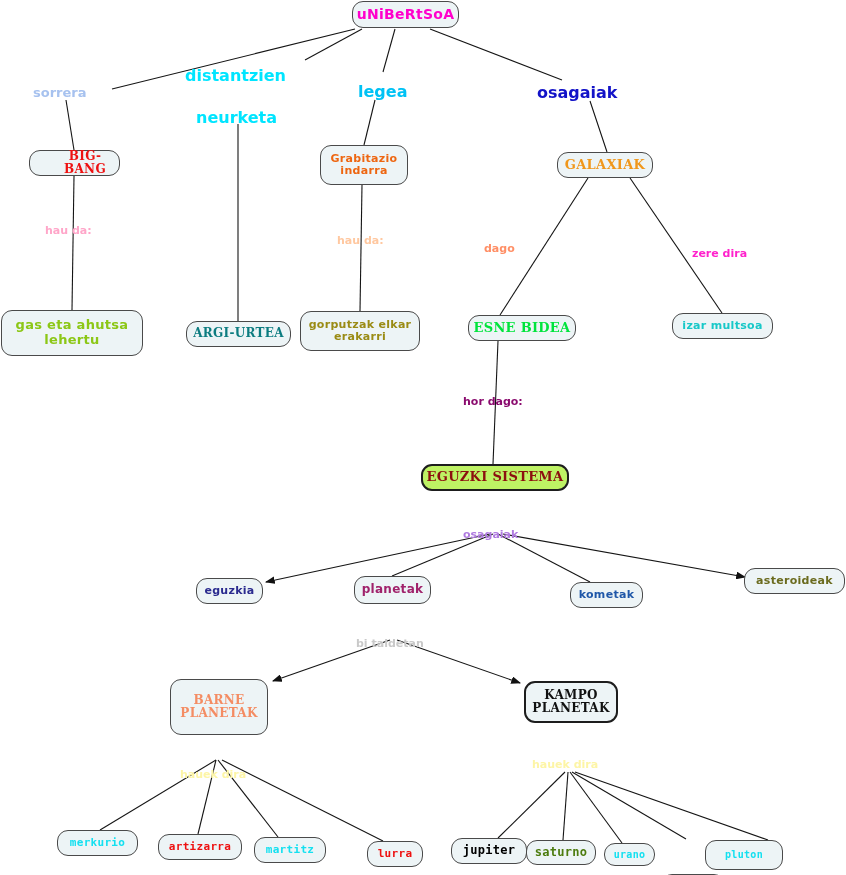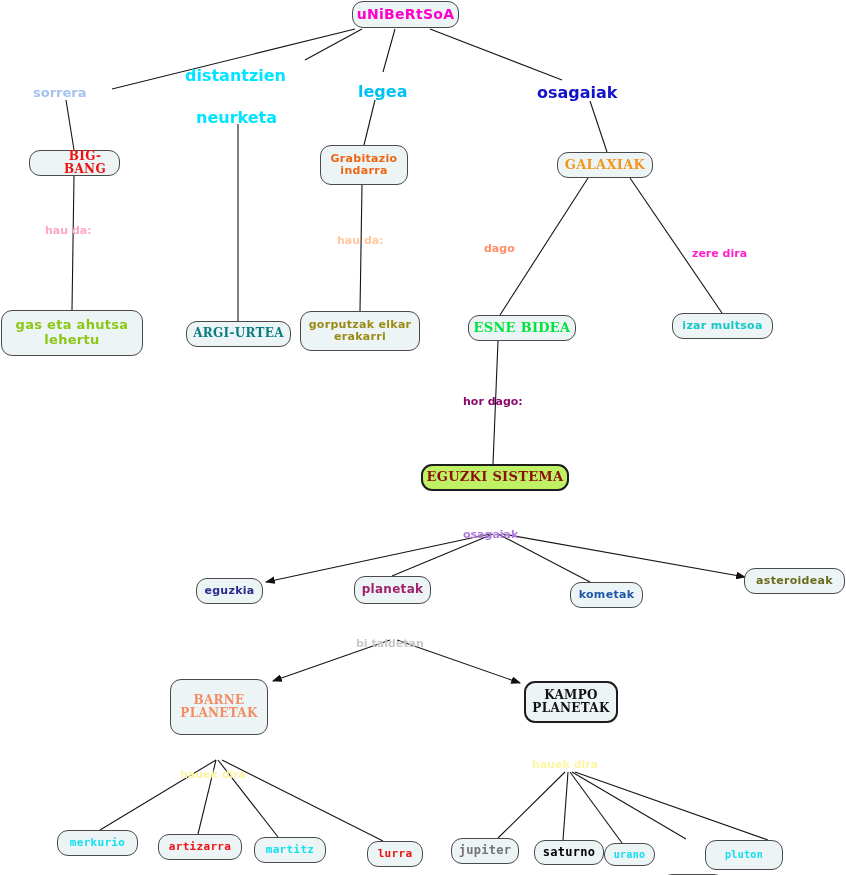--- a/index.html
+++ b/index.html
@@ -131,19 +131,19 @@
       <div class="node f-round" style="left: 570px; top: 582px; width: 73px; height: 26px; color: rgb(31, 87, 168); font-size: 11px; background: rgb(237, 244, 246);">kometak</div>
       <div class="node f-round" style="left: 744px; top: 568px; width: 101px; height: 26px; color: rgb(107, 107, 30); font-size: 11px; background: rgb(237, 244, 246);">asteroideak</div>
       <div class="node f-serif" style="left: 170px; top: 679px; width: 98px; height: 56px; color: rgb(244, 140, 99); font-size: 12px; background: rgb(237, 244, 246);">BARNE
 PLANETAK</div>
       <div class="node f-serif thick" style="left: 524px; top: 681px; width: 94px; height: 42px; color: rgb(17, 17, 17); font-size: 12px; background: rgb(237, 244, 246);">KAMPO
 PLANETAK</div>
       <div class="node f-mono" style="left: 57px; top: 830px; width: 81px; height: 26px; color: rgb(20, 224, 240); font-size: 11px; background: rgb(237, 244, 246);">merkurio</div>
       <div class="node f-mono" style="left: 158px; top: 834px; width: 84px; height: 26px; color: rgb(238, 17, 17); font-size: 11px; background: rgb(237, 244, 246);">artizarra</div>
       <div class="node f-mono" style="left: 254px; top: 837px; width: 72px; height: 26px; color: rgb(20, 224, 240); font-size: 11px; background: rgb(237, 244, 246);">martitz</div>
       <div class="node f-mono" style="left: 367px; top: 841px; width: 56px; height: 26px; color: rgb(238, 17, 17); font-size: 11px; background: rgb(237, 244, 246); border-radius: 11px;">lurra</div>
-      <div class="node f-mono" style="left: 451px; top: 838px; width: 68px; height: 26px; color: #737373; font-size: 12px; background: rgb(237, 244, 246);">jupiter</div>
-      <div class="node f-mono" style="left: 526px; top: 840px; width: 70px; height: 25px; color: #000000; font-size: 12px; background: rgb(237, 244, 246); margin-left: 8px;">saturno</div>
+      <div class="node f-mono" style="left: 451px; top: 838px; width: 76px; height: 26px; color: #000000; font-size: 12px; background: rgb(237, 244, 246);">jupiter</div>
+      <div class="node f-mono" style="left: 526px; top: 840px; width: 70px; height: 25px; color: #4d7c0f; font-size: 12px; background: rgb(237, 244, 246);">saturno</div>
       <div class="node f-mono" style="left: 604px; top: 843px; width: 51px; height: 23px; color: rgb(20, 224, 240); font-size: 10px; background: rgb(237, 244, 246);">urano</div>
       <div class="node f-mono" style="left: 661px; top: 839px; width: 64px; height: 25px; color: rgb(238, 17, 17); font-size: 11px; background: rgb(237, 244, 246); margin-top: 35px;">neptuno</div>
       <div class="node f-mono" style="left: 705px; top: 840px; width: 78px; height: 30px; color: rgb(20, 224, 240); font-size: 10px; background: rgb(237, 244, 246);">pluton</div>
     </div>
 </div>
 
 </body></html>

